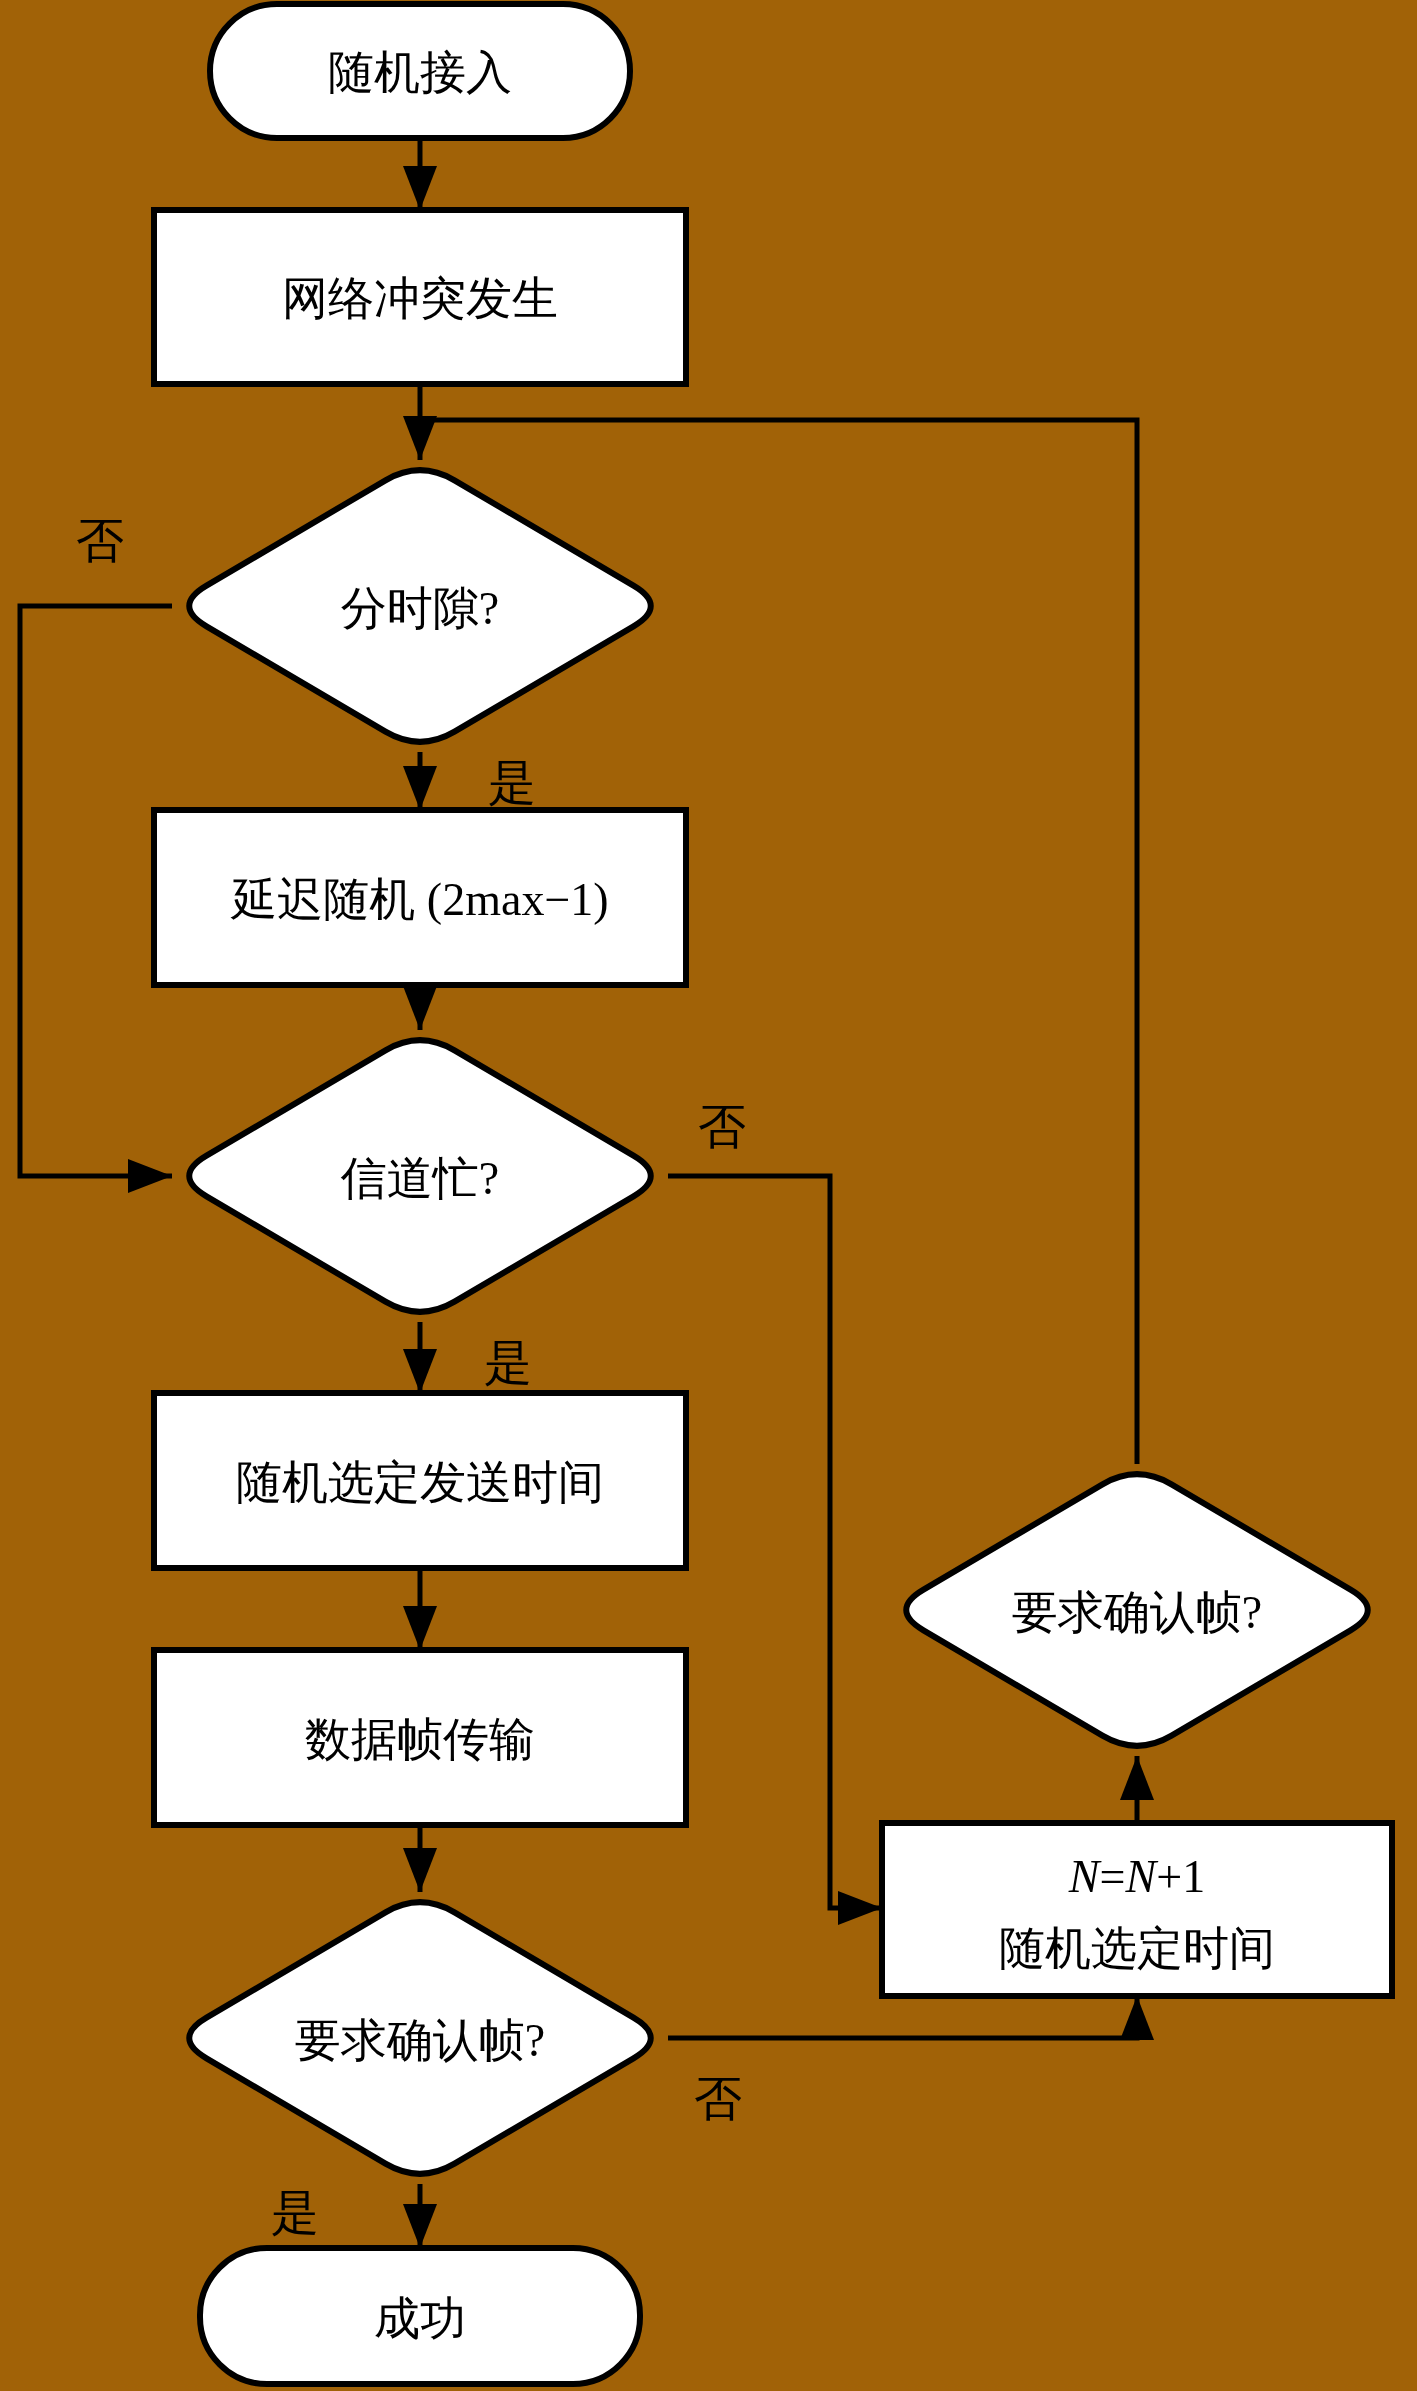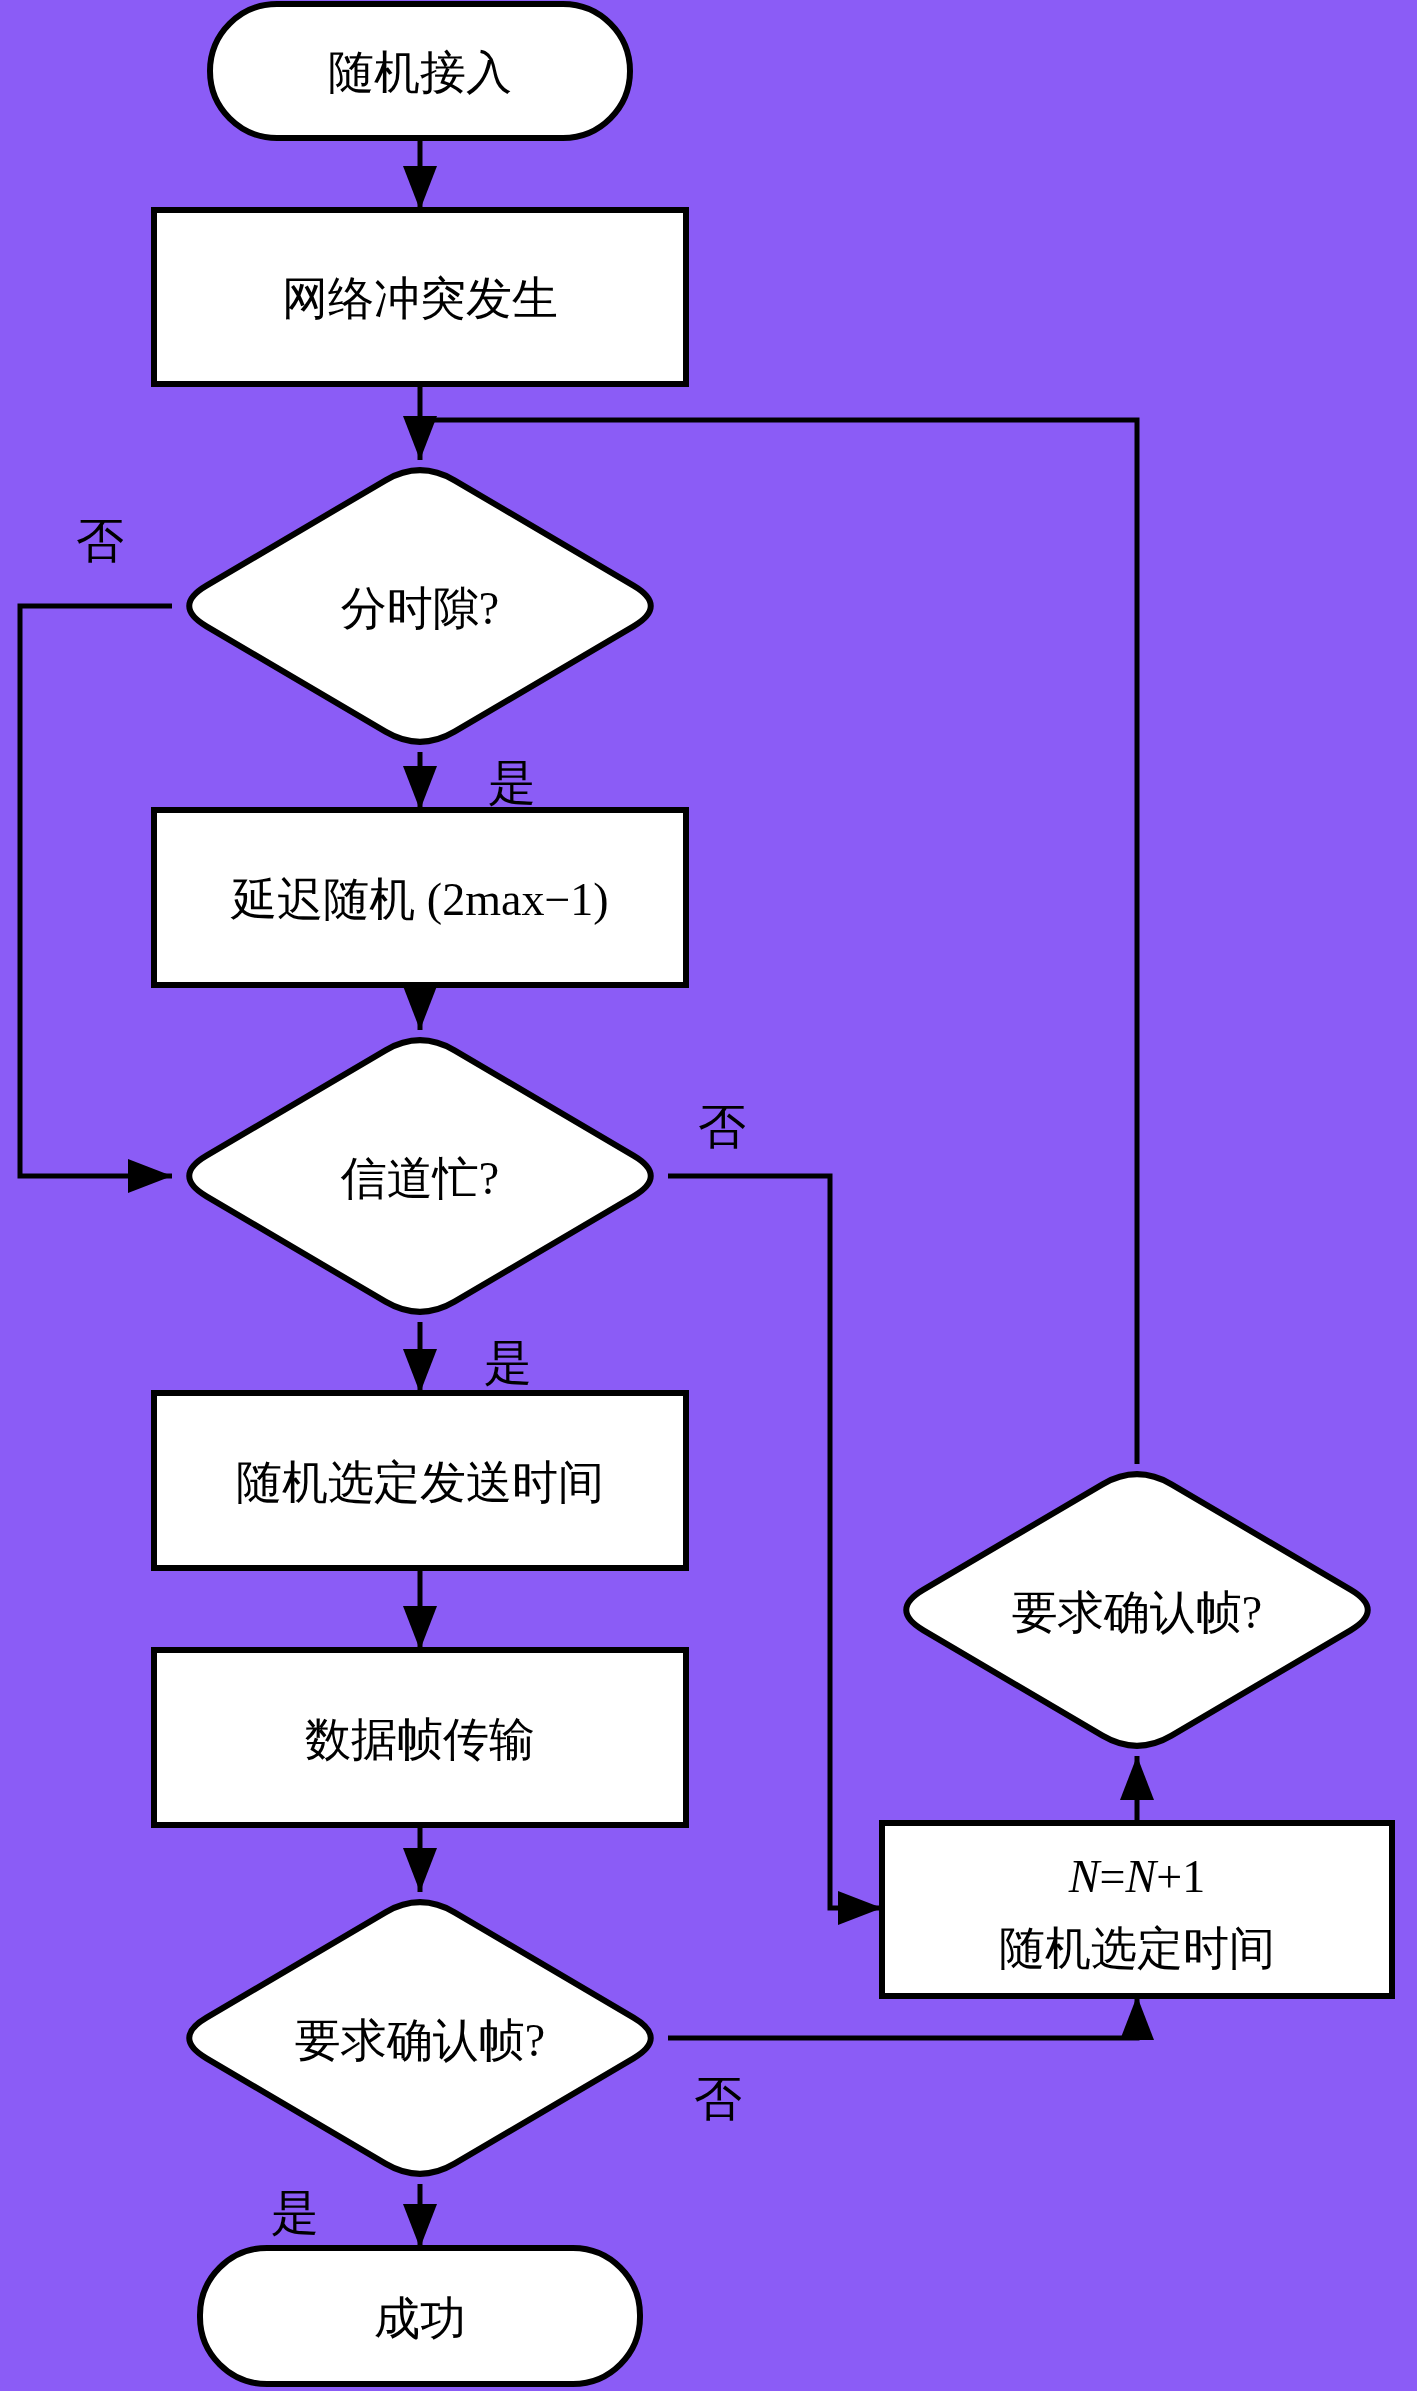--- a/index.html
+++ b/index.html
@@ -1,19 +1,19 @@
 <!DOCTYPE html>
 <html><head>
 <meta charset="utf-8">
 <style>
   html,body{margin:0;padding:0;background:#ffffff;}
   .canvas{
     position:relative;
     width:1417px;height:2391px;
-    background:#8b5cf6;
+    background:#a16207;
     overflow:hidden;
   }
   svg{display:block;}
   .shape{fill:#ffffff;stroke:#000000;stroke-width:6;}
   .edge{fill:none;stroke:#000000;stroke-width:5;}
   .node-text{
     font-family:"Liberation Serif","DejaVu Serif",serif;
     font-size:46px;
     fill:#000000;
     text-anchor:middle;

